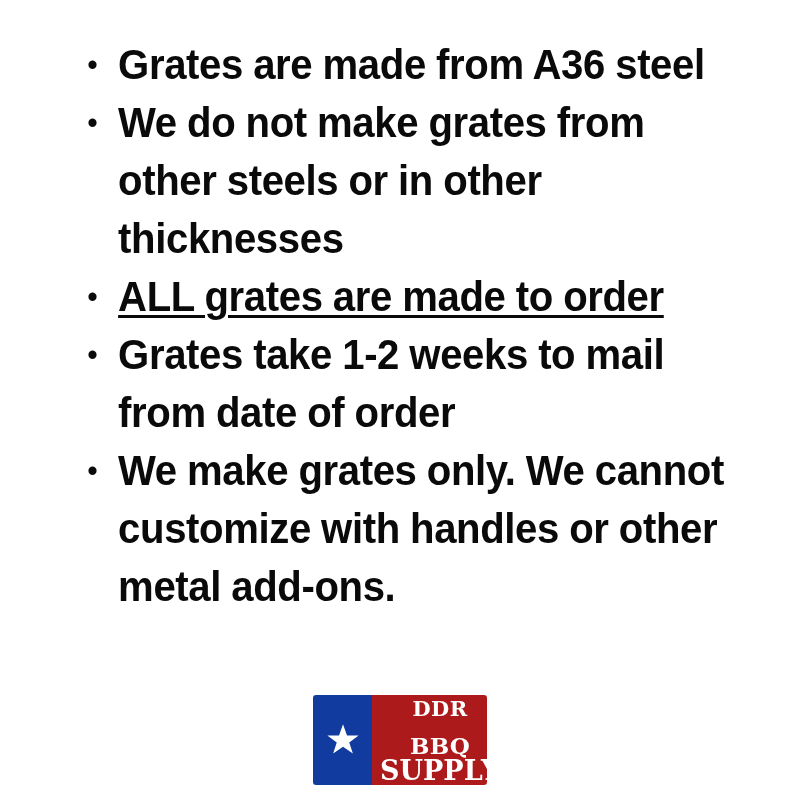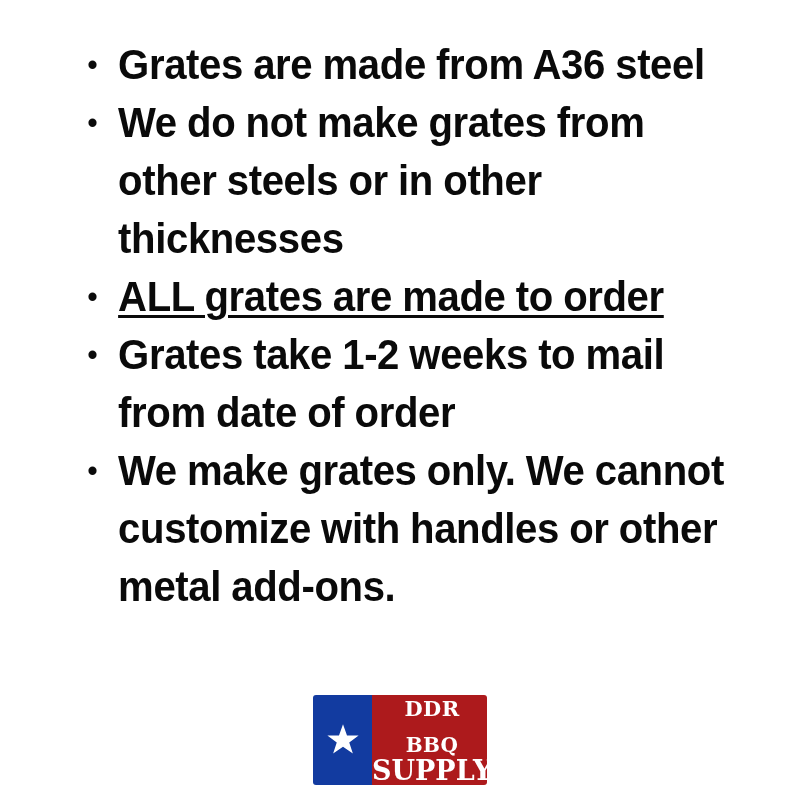--- a/index.html
+++ b/index.html
@@ -91,35 +91,35 @@
     height: 34px;
   }
   .logo-red {
     flex: 1 1 auto;
     height: 90px;
     background: #AD1A1C;
     display: flex;
     flex-direction: column;
     align-items: center;
     justify-content: center;
-    padding: 4px 6px 5px 0;
+    padding: 4px 6px 5px 8px;
     box-sizing: border-box;
   }
   .logo-line {
     color: #ffffff;
     font-family: "DejaVu Serif", serif;
     font-weight: bold;
     font-size: 21px;
     line-height: 25px;
     letter-spacing: 0.5px;
     white-space: nowrap;
     text-align: center;
   }
   .logo-line.l1 { font-size: 21px; }
-  .logo-line.l2 { font-size: 20px; margin-top: 12px; }
+  .logo-line.l2 { font-size: 23px; margin-top: 12px; }
   .logo-line.l3 { font-size: 27px; letter-spacing: 0px; }
 </style>
 </head>
 <body>
 
 <div class="page">
 
   <ul class="bullet-list">
 
     <li class="bullet-item">

